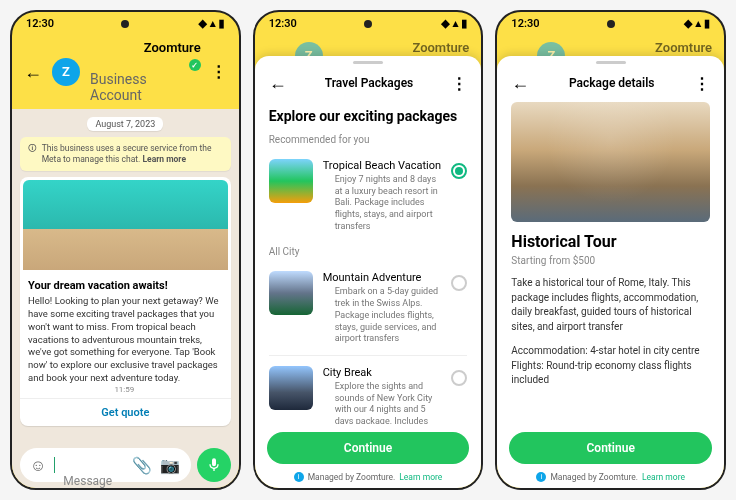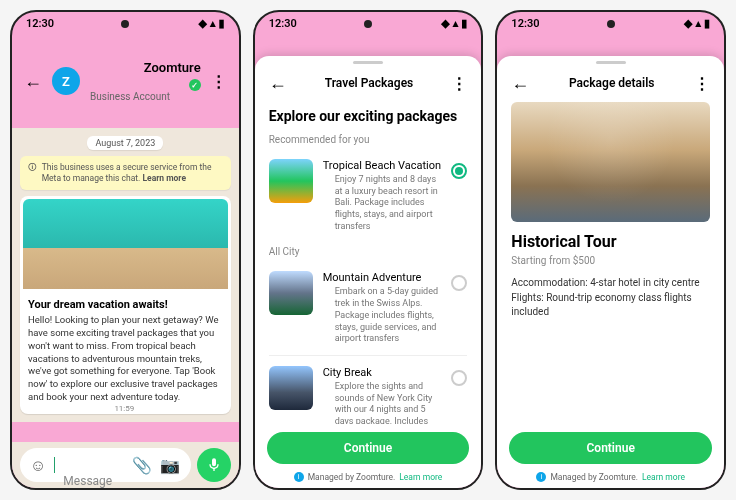--- a/index.html
+++ b/index.html
@@ -1,29 +1,29 @@
 <!DOCTYPE html>
 <html><head>
 <meta charset="utf-8">
 <style>
 *{margin:0;padding:0;box-sizing:border-box;font-family:-apple-system,BlinkMacSystemFont,'Segoe UI',Roboto,sans-serif;}
 body{background:#f5f5f5;display:flex;gap:12px;padding:10px;justify-content:center;}
-.phone{width:232px;height:480px;background:#f9a8d4;border-radius:26px;border:2px solid #222;overflow:hidden;position:relative;display:flex;flex-direction:column;gap:20px;}
+.phone{width:232px;height:480px;background:#fde047;border-radius:26px;border:2px solid #222;overflow:hidden;position:relative;display:flex;flex-direction:column;}
 .statusbar{height:22px;display:flex;align-items:center;justify-content:space-between;padding:0 14px;font-size:11px;font-weight:600;}
 .statusbar .right{display:flex;gap:3px;align-items:center;}
 .sicon{display:inline-block;}
 .notch{position:absolute;top:8px;left:50%;transform:translateX(-50%);width:8px;height:8px;background:#222;border-radius:50%;}
 
 .p1-header{display:flex;align-items:center;padding:6px 12px;gap:10px;}
 .back-arrow{font-size:18px;}
 .avatar{width:28px;height:28px;border-radius:50%;background:#0ea5e9;color:#fff;display:flex;align-items:center;justify-content:center;font-size:13px;font-weight:600;}
 .p1-title{flex:1;}
 .p1-title .name{font-size:13px;font-weight:600;display:flex;align-items:flex-end;gap:4px;flex-direction:column;}
 .verified{width:12px;height:12px;background:#22c55e;border-radius:50%;display:inline-flex;align-items:center;justify-content:center;color:#fff;font-size:8px;}
-.p1-title .sub{font-size:10px;color:#666;}
+.p1-title .sub{font-size:14px;color:#666;}
 .kebab{font-size:16px;font-weight:700;}
 .chatbg{flex:1;background:#efe7dc;overflow:hidden;padding:8px;display:flex;flex-direction:column;gap:6px;}
 .date-pill{align-self:center;background:#fff;border-radius:6px;padding:2px 8px;font-size:9px;color:#555;box-shadow:0 1px 1px rgba(0,0,0,0.08);}
 .secure-notice{background:#fef9c3;border-radius:6px;padding:6px 8px;font-size:8.5px;color:#555;display:flex;gap:5px;align-items:flex-start;line-height:1.3;box-shadow:0 1px 1px rgba(0,0,0,0.06);}
 .secure-notice .lock{flex-shrink:0;}
 .msg-card{background:#fff;border-radius:8px;overflow:hidden;box-shadow:0 1px 1px rgba(0,0,0,0.1);width:100%;}
 .msg-img{width:100%;height:90px;border-radius:6px 6px 0 0;background:linear-gradient(180deg,#34d4c8 0%,#2bb8ad 55%,#d8b98a 55%,#c9a77a 100%);margin:3px;width:calc(100% - 6px);}
 .msg-body{padding:6px 8px 4px;}
 .msg-headline{font-size:11px;font-weight:700;margin-bottom:3px;}
 .msg-text{font-size:9.5px;color:#333;line-height:1.35;}
@@ -101,20 +101,21 @@
       <span class="lock">🛈</span>
       <span><span>This business uses a secure service from the Meta to manage this chat.</span> <b>Learn more</b></span>
     </div>
     <div class="msg-card">
       <div class="msg-img"></div>
       <div class="msg-body">
         <div class="msg-headline">Your dream vacation awaits!</div>
         <div class="msg-text">Hello! Looking to plan your next getaway? We have some exciting travel packages that you won't want to miss. From tropical beach vacations to adventurous mountain treks, we've got something for everyone. Tap 'Book now' to explore our exclusive travel packages and book your next adventure today.</div>
         <div class="msg-time">11:59</div>
       </div>
+      <div class="quote-btn">Get quote</div>
     </div>
   </div>
   <div class="composer">
     <div class="composer-input">
       <span class="cicon">☺</span>
       <span class="cursor"></span>
       <span class="ph">Message</span>
       <span class="cicon">📎</span>
       <span class="cicon">📷</span>
     </div>
@@ -220,20 +221,21 @@
     <div class="sheet-handle"></div>
     <div class="sheet-header">
       <span class="back-arrow">←</span>
       <span class="sheet-title">Package details</span>
       <span class="kebab">⋮</span>
     </div>
     <div class="sheet-body">
       <div class="p3-hero"></div>
       <div class="p3-title">Historical Tour</div>
       <div class="p3-price">Starting from $500</div>
+      <div class="p3-desc">Take a historical tour of Rome, Italy. This package includes flights, accommodation, daily breakfast, guided tours of historical sites, and airport transfer</div>
       <div class="p3-detail">Accommodation: 4-star hotel in city centre Flights: Round-trip economy class flights included</div>
     </div>
     <div class="continue-btn">Continue</div>
     <div class="managed">
       <span class="info-dot">i</span>
       <span>Managed by Zoomture.</span>
       <span class="learn">Learn more</span>
     </div>
   </div>
 </div>

